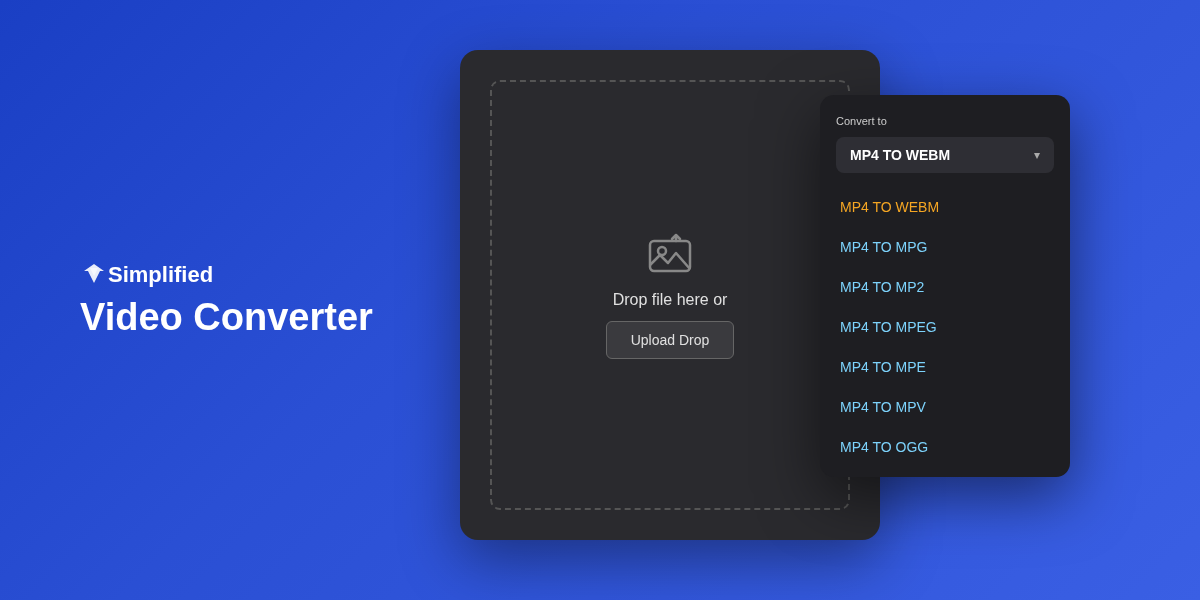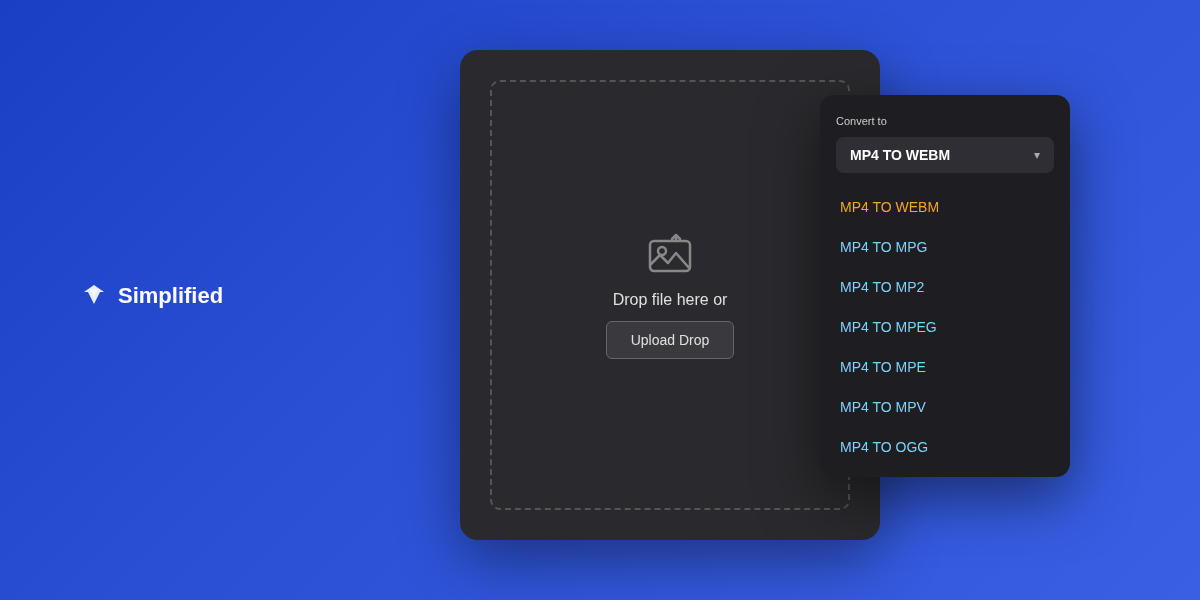--- a/index.html
+++ b/index.html
@@ -20,21 +20,21 @@
       position: absolute;
       left: 80px;
       top: 50%;
       transform: translateY(-50%);
       color: white;
     }
 
     .logo-row {
       display: flex;
       align-items: center;
-      gap: 10px;
+      gap: 0;
       margin-bottom: 8px;
     }
 
     .logo-icon {
       width: 28px;
       height: 28px;
     }
 
     .logo-text {
       font-size: 22px;
@@ -176,20 +176,21 @@
 <body>
 
 <div class="branding">
   <div class="logo-row">
     <svg class="logo-icon" viewBox="0 0 28 28" fill="white">
       <path d="M14 3 L24 10 L20 10 L14 22 L8 10 L4 10 Z" opacity="0.9"></path>
       <path d="M10 7 L18 7 L14 15 Z" fill="white" opacity="0.6"></path>
     </svg>
     <span class="logo-text">Simplified</span>
   </div>
+  <div class="app-title">Video Converter</div>
 </div>
 
 <div class="converter-card">
   <div class="drop-zone">
     <svg class="drop-icon" width="48" height="48" viewBox="0 0 48 48" fill="none">
       <rect x="4" y="10" width="40" height="30" rx="4" stroke="#888" stroke-width="2.5" fill="none"></rect>
       <circle cx="16" cy="20" r="4" stroke="#888" stroke-width="2.5" fill="none"></circle>
       <path d="M4 34 L14 24 L22 32 L30 22 L44 38" stroke="#888" stroke-width="2.5" fill="none" stroke-linejoin="round"></path>
       <path d="M30 10 L30 4 M30 4 L26 8 M30 4 L34 8" stroke="#888" stroke-width="2.5" stroke-linecap="round" stroke-linejoin="round"></path>
     </svg>

